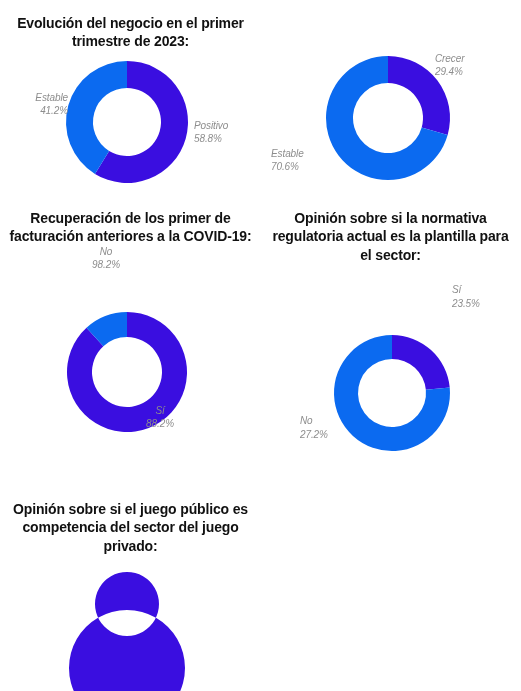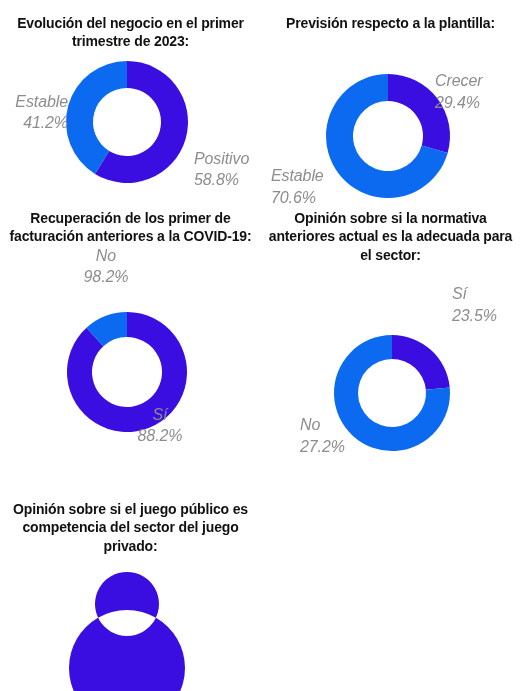--- a/index.html
+++ b/index.html
@@ -31,21 +31,21 @@
   .donut-wrap {
     position: relative;
     width: 100%;
   }
   .donut-svg {
     display: block;
     margin: 0 auto;
   }
   .seg-label {
     position: absolute;
-    font-size: 16px;
+    font-size: 10px;
     font-style: italic;
     color: #8d8d8d;
     line-height: 1.34;
     white-space: nowrap;
     letter-spacing: -0.1px;
   }
   .seg-label .ln {
     display: block;
   }
   .seg-label.al-left   { text-align: left; }
@@ -72,29 +72,28 @@
     <svg class="donut-svg" width="261" height="146" viewBox="0 0 261 146">
 
       <path fill="#3a0ee0" d="M 127.00 10.00 A 61 61 0 1 1 94.96 122.91 L 109.14 99.93 A 34 34 0 1 0 127.00 37.00 Z"></path>
 
       <path fill="#0b6af0" d="M 94.96 122.91 A 61 61 0 0 1 127.00 10.00 L 127.00 37.00 A 34 34 0 0 0 109.14 99.93 Z"></path>
     </svg>
     <div class="seg-label al-right" style="left:4px; top:40px; width:64px;">
       <span class="ln">Estable</span>
       <span class="ln">41.2%</span>
     </div>
-    <div class="seg-label al-left" style="left:194px; top:97px; width:66px;">
+    <div class="seg-label al-left" style="left:194px; top:68px; width:66px;">
       <span class="ln">Positivo</span>
       <span class="ln">58.8%</span>
     </div>
   </div>
 </div>
 
 <div class="chart-block" id="block-plantilla">
-  <div class="chart-title">Previsión respecto a la plantilla:</div>
   <div class="donut-wrap" style="height:168px;">
     <svg class="donut-svg" width="261" height="168" viewBox="0 0 261 168">
 
       <path fill="#3a0ee0" d="M 128.00 42.00 A 62 62 0 0 1 187.65 120.92 L 161.67 113.55 A 35 35 0 0 0 128.00 69.00 Z"></path>
 
       <path fill="#0b6af0" d="M 187.65 120.92 A 62 62 0 1 1 128.00 42.00 L 128.00 69.00 A 35 35 0 1 0 161.67 113.55 Z"></path>
     </svg>
     <div class="seg-label al-left" style="left:175px; top:38px; width:80px;">
       <span class="ln">Crecer</span>
       <span class="ln">29.4%</span>
@@ -120,21 +119,21 @@
       <span class="ln">98.2%</span>
     </div>
     <div class="seg-label al-center" style="left:130px; top:158px; width:60px;">
       <span class="ln">Sí</span>
       <span class="ln">88.2%</span>
     </div>
   </div>
 </div>
 
 <div class="chart-block" id="block-normativa">
-  <div class="chart-title">Opinión sobre si la normativa anteriores actual es la adecuada para el sector:</div>
+  <div class="chart-title">Opinión sobre si la normativa regulatoria actual es la plantilla para el sector:</div>
   <div class="donut-wrap" style="height:200px;">
     <svg class="donut-svg" width="261" height="200" viewBox="0 0 261 200">
 
       <path fill="#3a0ee0" d="M 132.00 71.00 A 58 58 0 0 1 189.74 123.54 L 165.85 125.80 A 34 34 0 0 0 132.00 95.00 Z"></path>
 
       <path fill="#0b6af0" d="M 189.74 123.54 A 58 58 0 1 1 132.00 71.00 L 132.00 95.00 A 34 34 0 1 0 165.85 125.80 Z"></path>
     </svg>
     <div class="seg-label al-left" style="left:192px; top:19px; width:64px;">
       <span class="ln">Sí</span>
       <span class="ln">23.5%</span>

